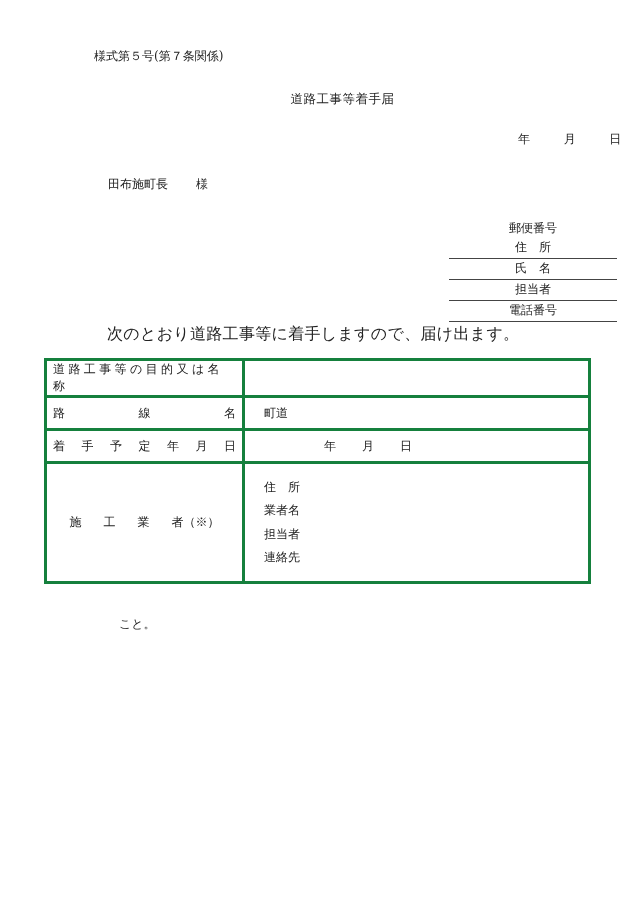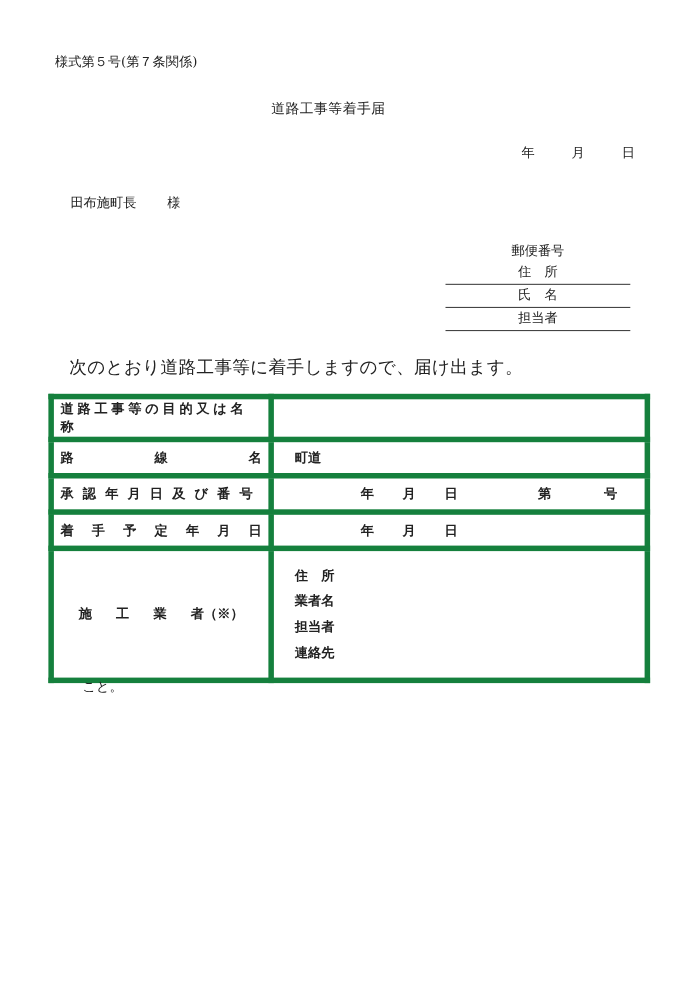--- a/index.html
+++ b/index.html
@@ -1,40 +1,40 @@
 <!DOCTYPE html>
 <html><head>
   <meta charset="utf-8">
   <style>
     html, body { margin: 0; padding: 0; background: #ffffff; }
     body {
       width: 630px; height: 903px; position: relative; overflow: hidden;
       font-family: "DejaVu Serif", "Liberation Serif", serif;
       color: #222222; font-size: 12px;
     }
-    .abs { position: absolute; white-space: nowrap; }
+    .abs { position: absolute; white-space: nowrap; margin-left: 44px; }
     .form-no { left: 50px; top: 48px; font-size: 12px; }
     .title { left: 0; width: 597px; top: 91px; text-align: center; font-size: 12.5px; letter-spacing: 0.5px; }
     .date-row { top: 131px; left: 474px; font-size: 12px; }
     .date-row span { display: inline-block; }
     .addressee { left: 64px; top: 176px; font-size: 12px; text-align: right; }
     .addressee .sama { margin-left: 28px; }
 
     .applicant { left: 405px; top: 219px; width: 168px; text-align: center; }
     .app-row { height: 20px; line-height: 18px; font-size: 12px; position: relative; }
     .app-row.lined { border-bottom: 1px solid #444; }
     .app-row.first { height: 19px; }
 
     .intro { left: 63px; top: 324px; font-size: 16px; letter-spacing: 0.3px; }
 
     table.main {
       position: absolute; left: 44px; top: 358px; width: 547px;
       border-collapse: collapse; font-size: 12px;
     }
-    table.main td { border: 5px solid #15803d; padding: 0; vertical-align: middle; font-weight: bold; }
+    table.main td { border: 3px solid #15803d; padding: 0; vertical-align: middle; }
     table.main td.lbl { width: 183px; padding: 0 6px; }
     table.main td.val { padding: 0 19px; }
     table.main tr.r { height: 33px; }
     table.main tr.tall { height: 120px; }
     .just { display: flex; justify-content: space-between; }
     .date-cells { display: flex; }
     .date-cells span { display: inline-block; }
     .contractor-lines div { line-height: 23.5px; }
     .center-lbl { display: flex; justify-content: center; gap: 22px; }
 
@@ -57,20 +57,21 @@
 
 <div class="abs addressee">
   <span>田布施町長</span><span class="sama">様</span>
 </div>
 
 <div class="abs applicant">
   <div class="app-row first">郵便番号</div>
   <div class="app-row lined">住　所</div>
   <div class="app-row lined">氏　名</div>
   <div class="app-row lined">担当者</div>
+  <div class="app-row lined">電話番号</div>
 </div>
 
 <div class="abs intro">次のとおり道路工事等に着手しますので、届け出ます。</div>
 
 <table class="main">
   <tbody>
       <tr class="r">
     <td class="lbl">
           <div style="letter-spacing:3.4px">道路工事等の目的又は名称</div>
         </td>
@@ -78,39 +79,20 @@
   </tr>
   <tr class="r">
     <td class="lbl">
       <div class="just">
         <span>路</span>
         <span>線</span>
         <span>名</span>
       </div>
     </td>
     <td class="val">町道</td>
-  </tr>
-  <tr class="r">
-    <td class="lbl">
-          <div style="letter-spacing:8.3px">承認年月日及び番号</div>
-        </td>
-    <td class="val">
-      <div class="date-cells">
-        <span style="width:60px"></span>
-        <span>年</span>
-        <span style="width:26px"></span>
-        <span>月</span>
-        <span style="width:26px"></span>
-        <span>日</span>
-        <span style="width:73px"></span>
-        <span>第</span>
-        <span style="width:48px"></span>
-        <span>号</span>
-      </div>
-    </td>
   </tr>
   <tr class="r">
     <td class="lbl">
       <div class="just">
         <span>着</span>
         <span>手</span>
         <span>予</span>
         <span>定</span>
         <span>年</span>
         <span>月</span>

